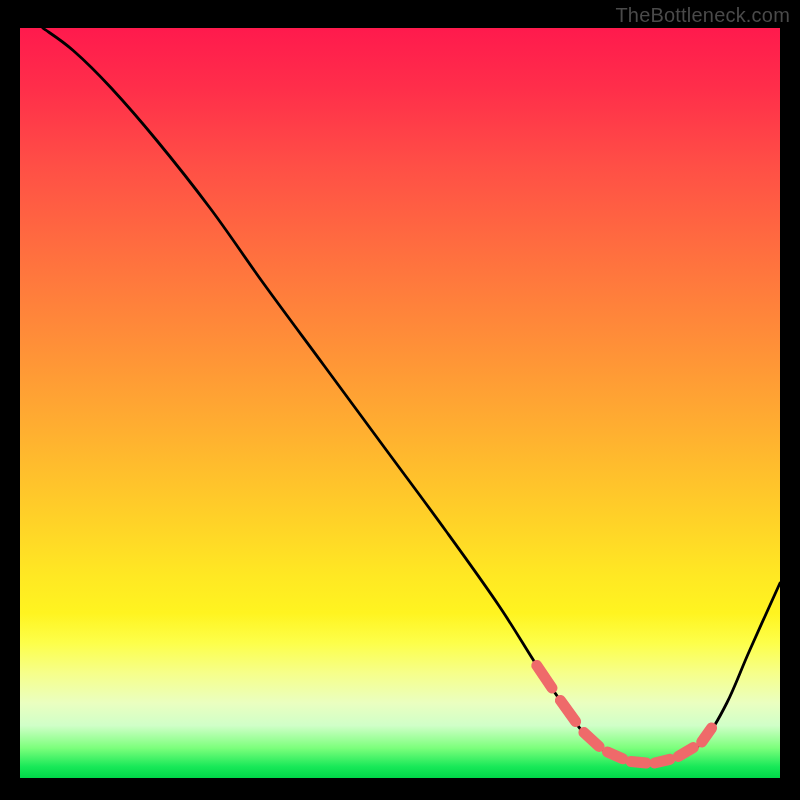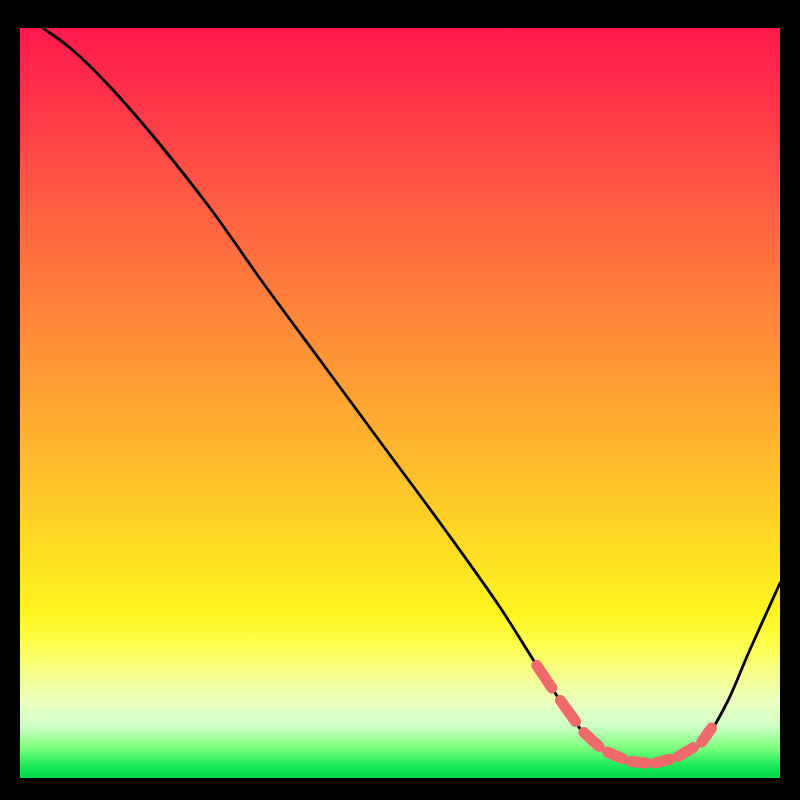--- a/index.html
+++ b/index.html
@@ -74,20 +74,21 @@
     stroke: #ef6a6a; 
     stroke-width: 11;
     stroke-linecap: round;
   }
 </style>
 </head>
 <body>
 
 <div class="stage">
 
+  <div class="watermark">TheBottleneck.com</div>
 
   <div class="plot">
     <svg class="curve" viewBox="0 0 760 750" preserveAspectRatio="none">
       <path id="main-curve" class="line" d="M 22.8 0.0 C 28.3 4.1, 40.9 11.7, 53.2 22.5 C 65.5 33.3, 76.2 43.8, 91.2 60.0 C 106.2 76.2, 119.0 90.9, 136.8 112.5 C 154.6 134.1, 170.8 154.4, 190.0 180.0 C 209.2 205.6, 222.7 226.6, 243.2 255.0 C 263.7 283.3, 282.1 307.8, 304.0 337.5 C 325.9 367.2, 342.9 390.3, 364.8 420.0 C 386.7 449.7, 405.1 474.1, 425.6 502.5 C 446.1 530.8, 462.4 553.2, 478.8 577.5 C 495.2 601.8, 504.5 618.6, 516.8 637.5 C 529.1 656.4, 537.6 669.0, 547.2 682.5 C 556.8 696.0, 561.8 704.4, 570.0 712.5 C 578.2 720.6, 584.6 723.5, 592.8 727.5 C 601.0 731.5, 607.4 733.6, 615.6 735.0 C 623.8 736.4, 630.2 736.4, 638.4 735.0 C 646.6 733.6, 653.0 731.5, 661.2 727.5 C 669.4 723.5, 675.8 722.0, 684.0 712.5 C 692.2 703.0, 698.6 691.2, 706.8 675.0 C 715.0 658.8, 720.0 644.1, 729.6 622.5 C 739.2 600.9, 754.5 567.1, 760.0 555.0"></path>
       <g id="dash-group">
           <line x1="516.8" y1="637.5" x2="532.0" y2="660.0" class="dash"></line>
           <line x1="540.4" y1="672.4" x2="555.6" y2="693.5" class="dash"></line>
           <line x1="563.9" y1="704.5" x2="579.1" y2="718.5" class="dash"></line>
           <line x1="587.5" y1="724.0" x2="602.7" y2="730.8" class="dash"></line>
           <line x1="611.0" y1="733.5" x2="626.2" y2="735.0" class="dash"></line>

